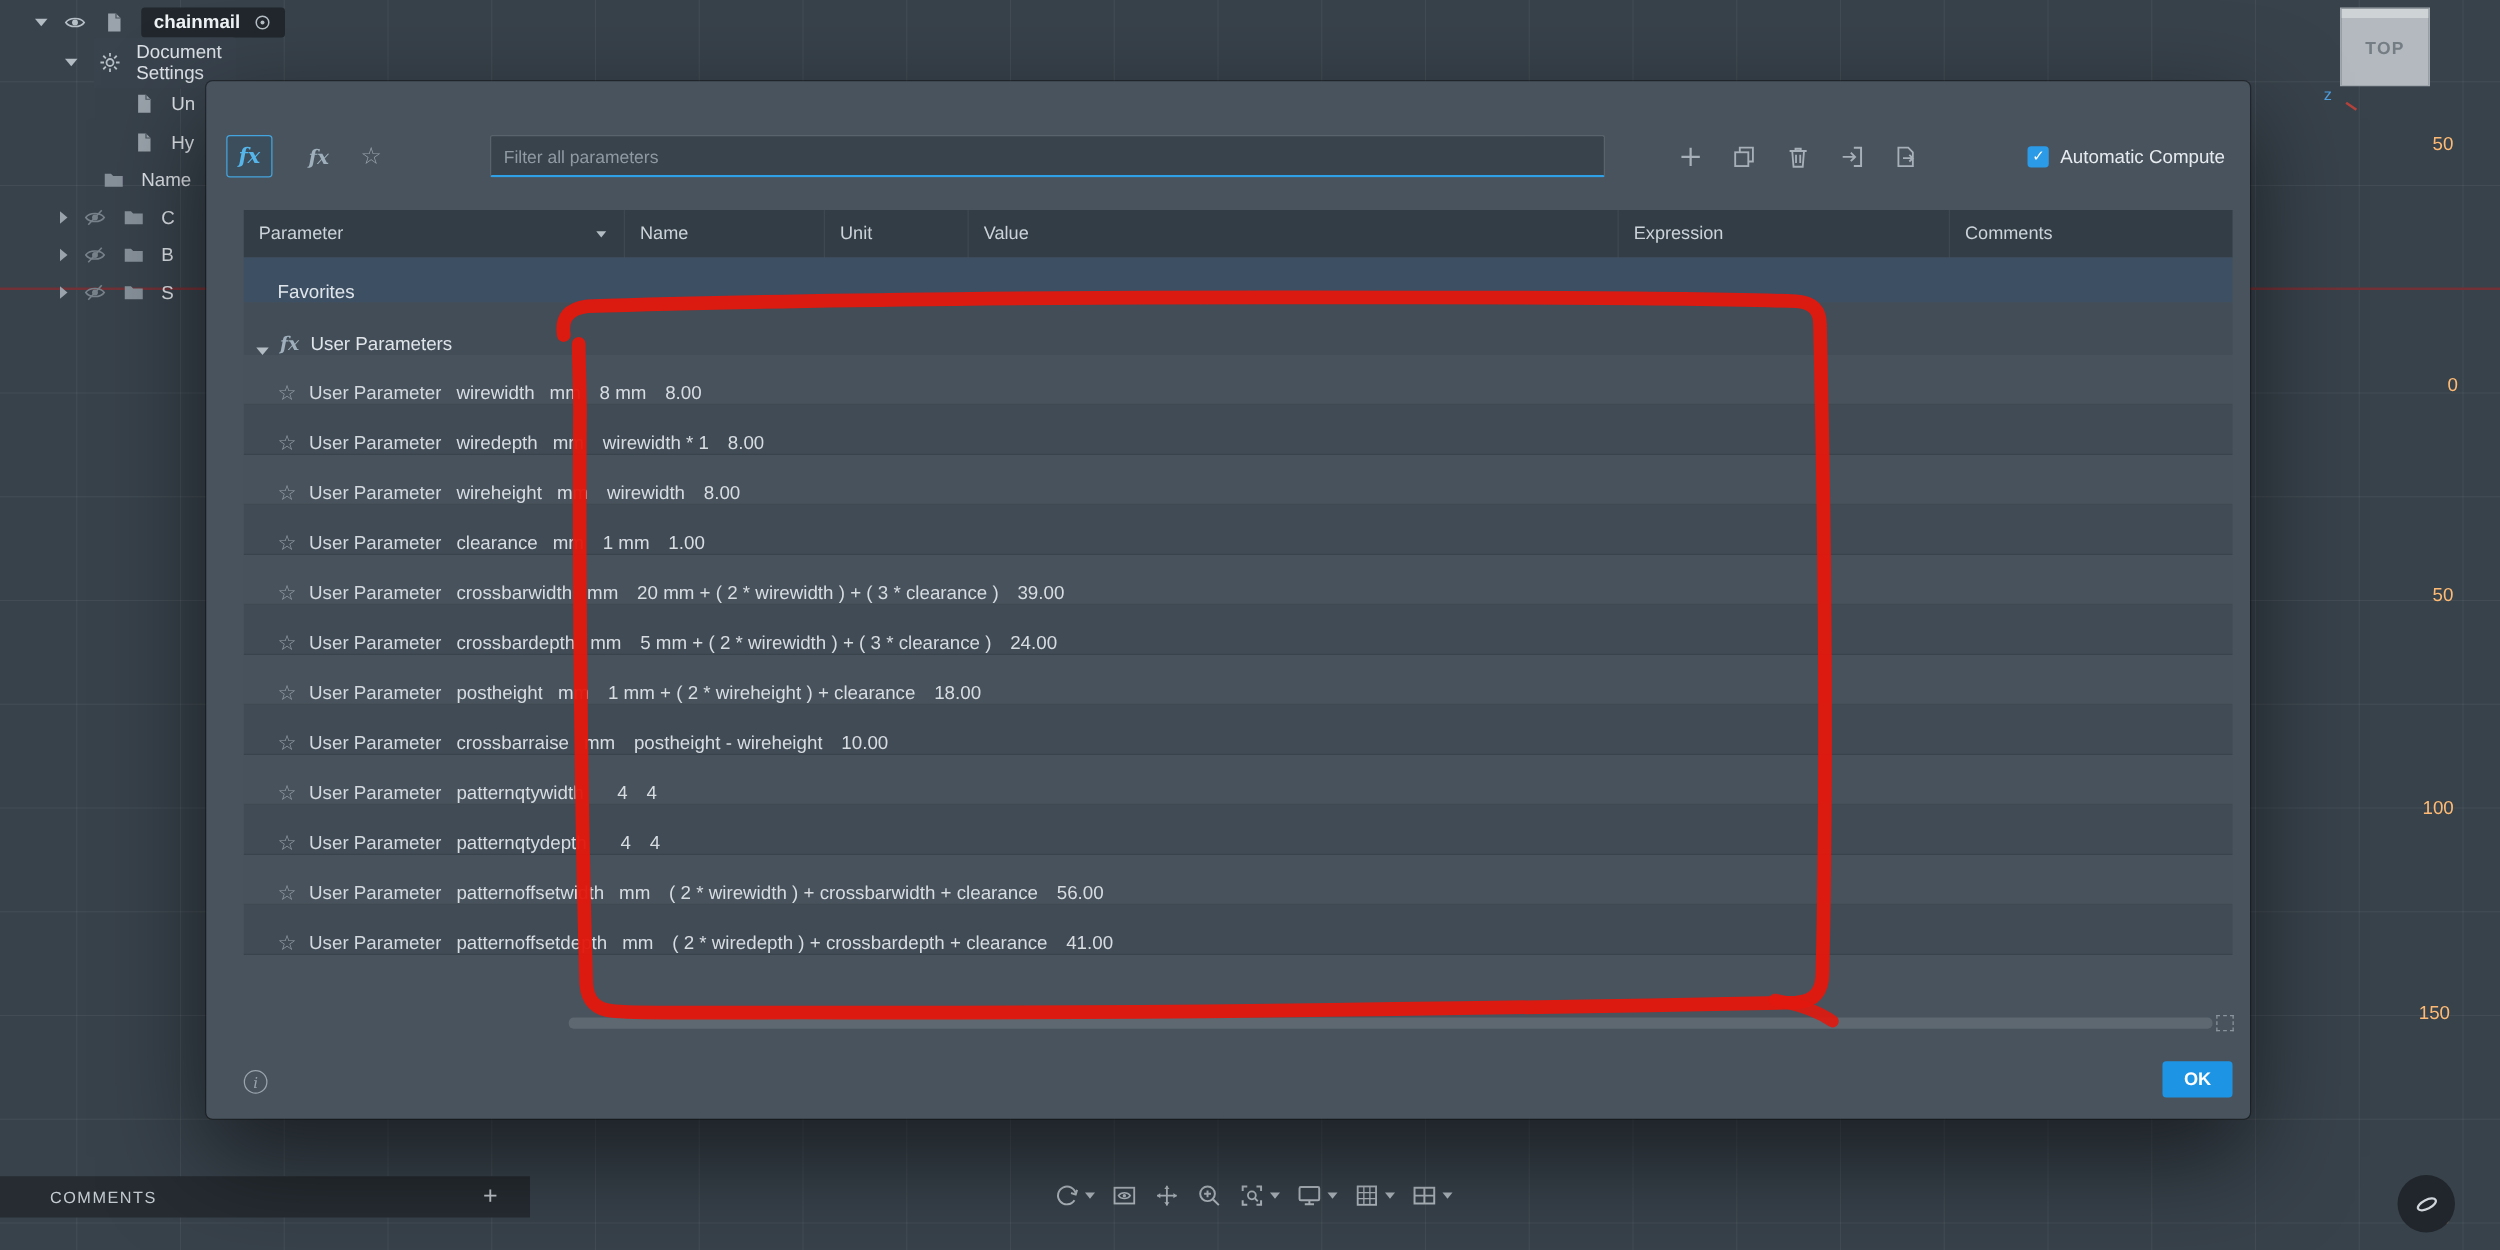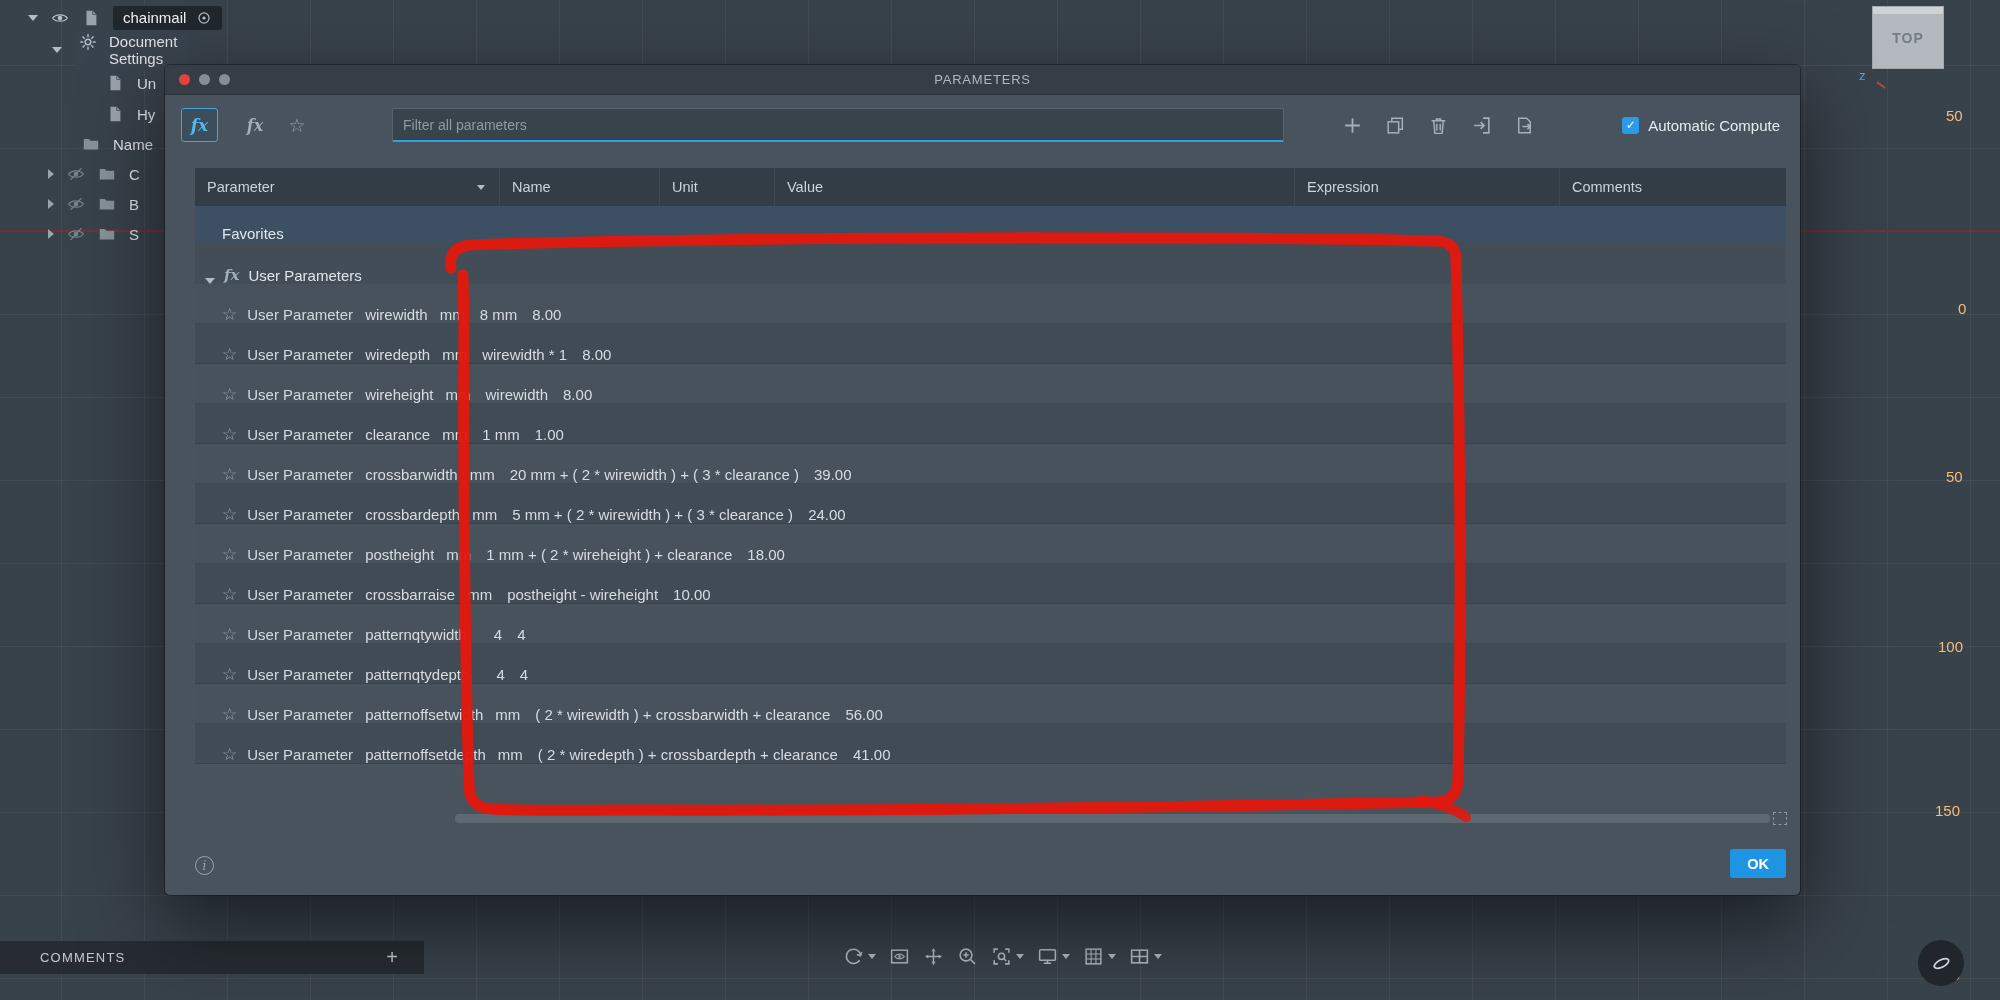--- a/index.html
+++ b/index.html
@@ -38,22 +38,22 @@
   .browser { position:absolute; left:0; top:0; z-index:3; }
   .brow { position:absolute; display:flex; align-items:center; gap:13px; height:26px; color:#dde2e7; font-size:15px; }
   .br1 { left:28px; top:5px; }
   .br2 { left:52px; top:37px; }
   .br3 { left:106px; top:70px; }
   .br4 { left:106px; top:101px; }
   .br5 { left:82px; top:131px; }
   .br6 { left:48px; top:161px; }
   .br7 { left:48px; top:191px; }
   .br8 { left:48px; top:221px; }
-  .doc-tab { background:#21272d; border-radius:3px; padding:3px 10px 4px 10px; display:flex; align-items:center; gap:10px; color:#eef2f5; font-weight:normal; }
-  .row-hl { background:#39434d; border-radius:3px; padding:3px 12px 4px 4px; display:flex; gap:12px; }
+  .doc-tab { background:#21272d; border-radius:3px; padding:3px 10px 4px 10px; display:flex; align-items:center; gap:10px; color:#eef2f5; font-weight:bold; }
+  .row-hl { background:#39434d; border-radius:3px; padding:3px 12px 4px 4px; display:flex; align-items:center; gap:12px; }
   .c-eye { color:#b7bfc6; }
   .c-eye-off { color:#78828a; }
   .c-folder { color:#87919a; }
   .c-doc { color:#9aa3ab; }
   .c-gear { color:#b7bfc6; }
 
   
   .dialog { position:absolute; left:165px; top:65px; width:1635px; height:830px; z-index:10;
     background:#49535d; border-radius:5px; overflow:hidden;
     box-shadow:0 30px 80px rgba(0,0,0,.55), 0 0 0 1px rgba(0,0,0,.35); }
@@ -291,26 +291,20 @@
           <use href="#i-eye-off"></use>
         </svg>
       <svg class="ic c-folder">
           <use href="#i-folder"></use>
         </svg>
       <span>S</span>
     </div>
   </div>
 
   <div class="dialog">
-    <div class="titlebar">
-      <span class="tl tl-red"></span>
-      <span class="tl"></span>
-      <span class="tl"></span>
-      <span class="dlg-title">PARAMETERS</span>
-    </div>
 
     <div class="dlg-toolbar">
       <button class="fx-btn">
         <span class="fx">fx</span>
       </button>
       <button class="ghost-btn gb1">
         <span class="fx">fx</span>
       </button>
       <button class="ghost-btn gb2">
         <span class="star-g">☆</span>

